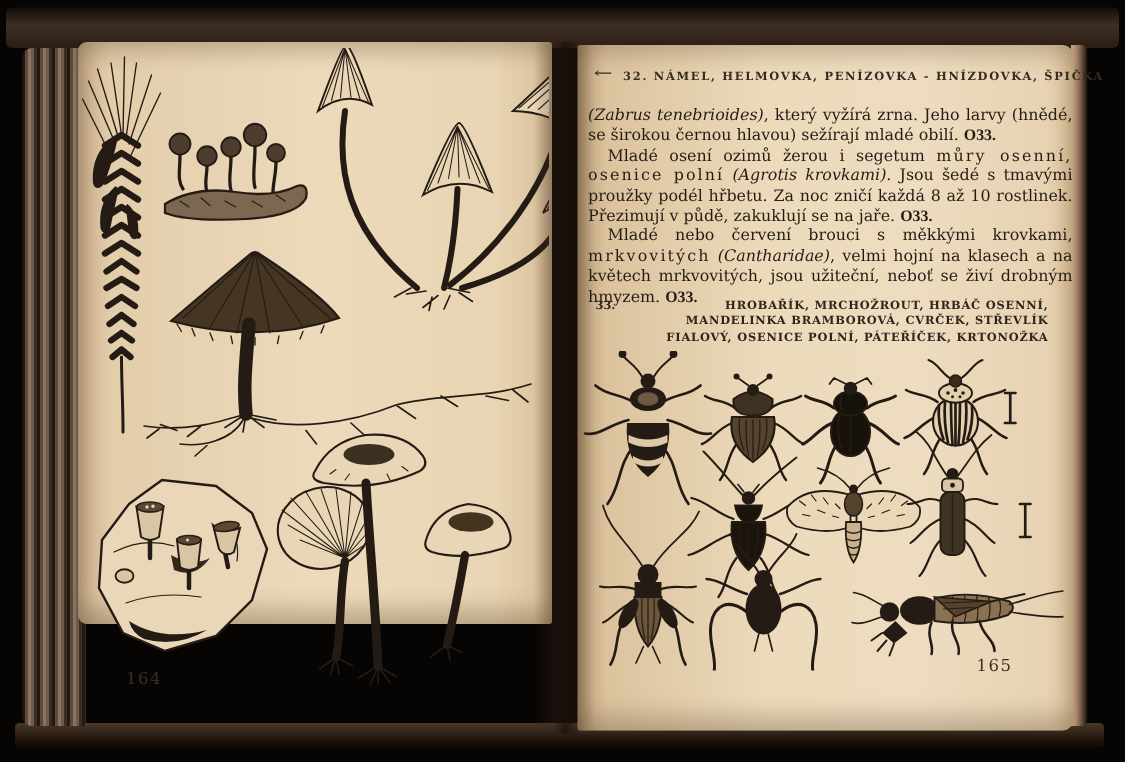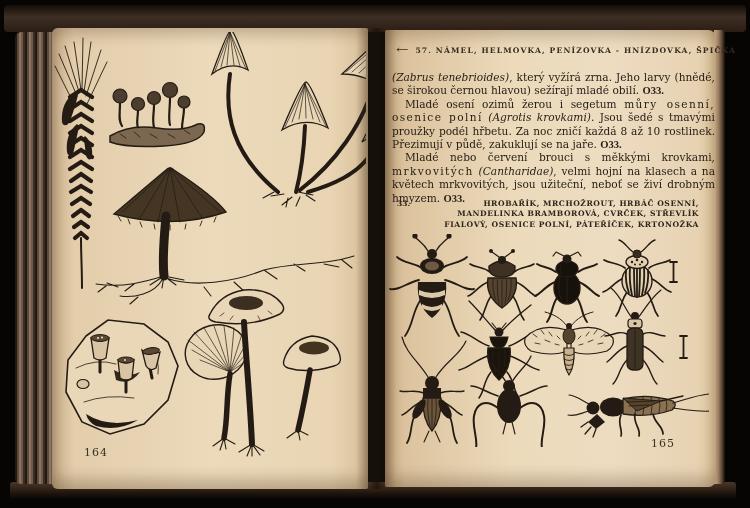--- a/index.html
+++ b/index.html
@@ -12,21 +12,21 @@
   .cover-bottom{position:absolute;left:10px;top:482px;width:726px;height:17px;border-radius:3px;
     background:linear-gradient(180deg,#4a3828 0%,#1d130c 70%,#0a0604 100%);}
   
   .edge-stack-left{position:absolute;left:15px;top:32px;width:42px;height:452px;
     border-radius:6px 0 0 6px;
     background:repeating-linear-gradient(90deg,#241810 0 2px,#5c4a3c 2px 4px,#8a7360 4px 6px,#6e594a 6px 8px,#3c2d22 8px 10px);}
   .edge-right{position:absolute;left:714px;top:30px;width:11px;height:454px;
     background:linear-gradient(90deg,#caa985 0%,#9c7f62 40%,#4a3627 80%,#120b07 100%);
     border-radius:0 4px 4px 0;}
   
-  .page{position:absolute;top:28px;height:461px;}
+  .page{position:absolute;top:28px;height:388px;}
   .page-left{left:52px;width:316px;border-radius:6px 2px 2px 6px;
     background:linear-gradient(90deg,#c9ae8b 0%,#e3cdab 7%,#ecdabb 50%,#e9d5b3 88%,#d8bf9a 100%);
     box-shadow:inset 0 8px 12px rgba(70,45,22,.22), inset 0 -10px 14px rgba(70,45,22,.28);}
   .page-right{left:385px;top:30px;height:457px;width:331px;border-radius:2px 8px 8px 2px;
     background:linear-gradient(90deg,#bfa27b 0%,#dcc39e 6%,#ecdabb 38%,#eedcc1 68%,#e7d3b3 94%,#dbc098 100%);
     box-shadow:inset 0 8px 12px rgba(70,45,22,.20), inset 0 -10px 14px rgba(70,45,22,.26);}
   .gutter{position:absolute;left:356px;top:28px;width:40px;height:461px;pointer-events:none;z-index:5;
     background:linear-gradient(90deg,rgba(59,41,27,0) 0%,rgba(59,41,27,.30) 32%,rgba(28,18,10,.78) 52%,rgba(59,41,27,.22) 74%,rgba(59,41,27,0) 100%);}
   
   .pageno{position:absolute;font-size:11px;color:#3a3128;letter-spacing:1px;}
@@ -165,21 +165,21 @@
           <path class="ln" stroke-width="1.1" d="M112,142 l-11,8 M112,142 l2,10 M112,142 l10,5"></path>
         </g>
       </g>
     </svg>
     <div class="pageno pageno-left">164</div>
   </div>
 
   <div class="page page-right">
     <div class="header-line">
       <span class="header-arrow">←</span>
-      <span class="header-text">57. NÁMEL, HELMOVKA, PENÍZOVKA - HNÍZDOVKA, ŠPIČKA</span>
+      <span class="header-text">32. NÁMEL, HELMOVKA, PENÍZOVKA - HNÍZDOVKA, ŠPIČKA</span>
     </div>
 
     <div class="bodytext">
       <p><span class="seg-italic">(Zabrus tenebrioides)</span><span>, který vyžírá zrna. Jeho larvy (hnědé, se širokou černou hlavou) sežírají mladé obilí. </span><span class="seg-bold">O33.</span></p>
       <p class="indent"><span>Mladé osení ozimů žerou i segetum </span><span class="seg-spaced">můry osenní, osenice polní</span><span> </span><span class="seg-italic">(Agrotis krovkami)</span><span>. Jsou šedé s tmavými proužky podél hřbetu. Za noc zničí každá 8 až 10 rostlinek. Přezimují v půdě, zakuklují se na jaře. </span><span class="seg-bold">O33.</span></p>
       <p class="indent"><span>Mladé nebo červení brouci s měkkými krovkami, </span><span class="seg-spaced">mrkvovitých</span><span> </span><span class="seg-italic">(Cantharidae)</span><span>, velmi hojní na klasech a na květech mrkvovitých, jsou užiteční, neboť se živí drobným hmyzem. </span><span class="seg-bold">O33.</span></p>
     </div>
 
     <div class="caption">
       <span class="cap-no">33.</span>

